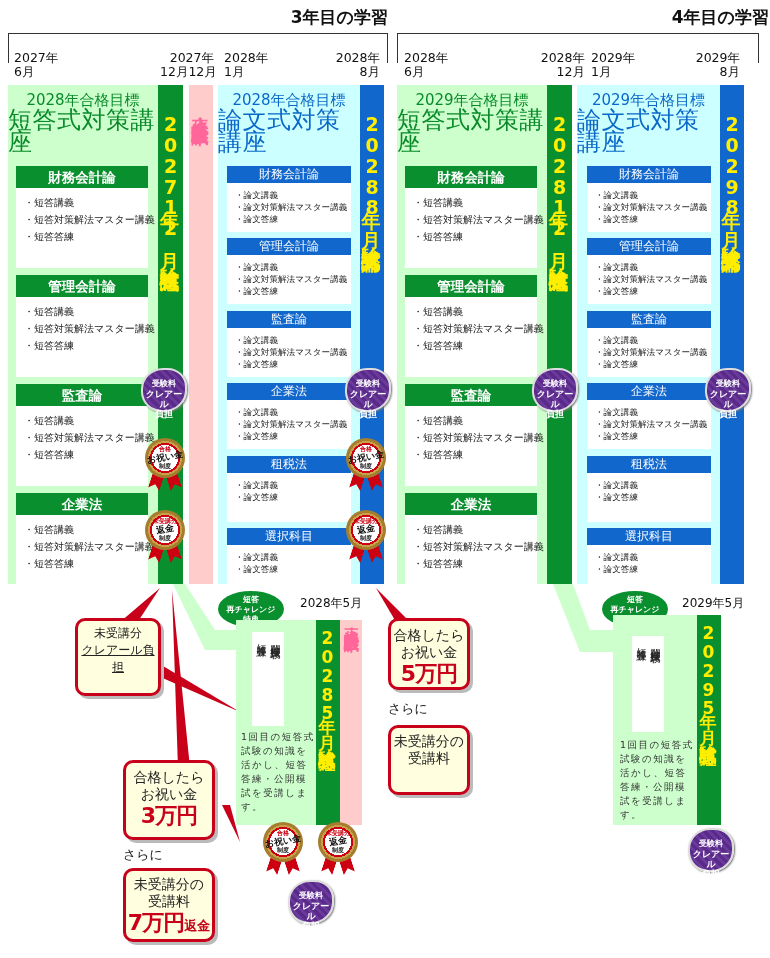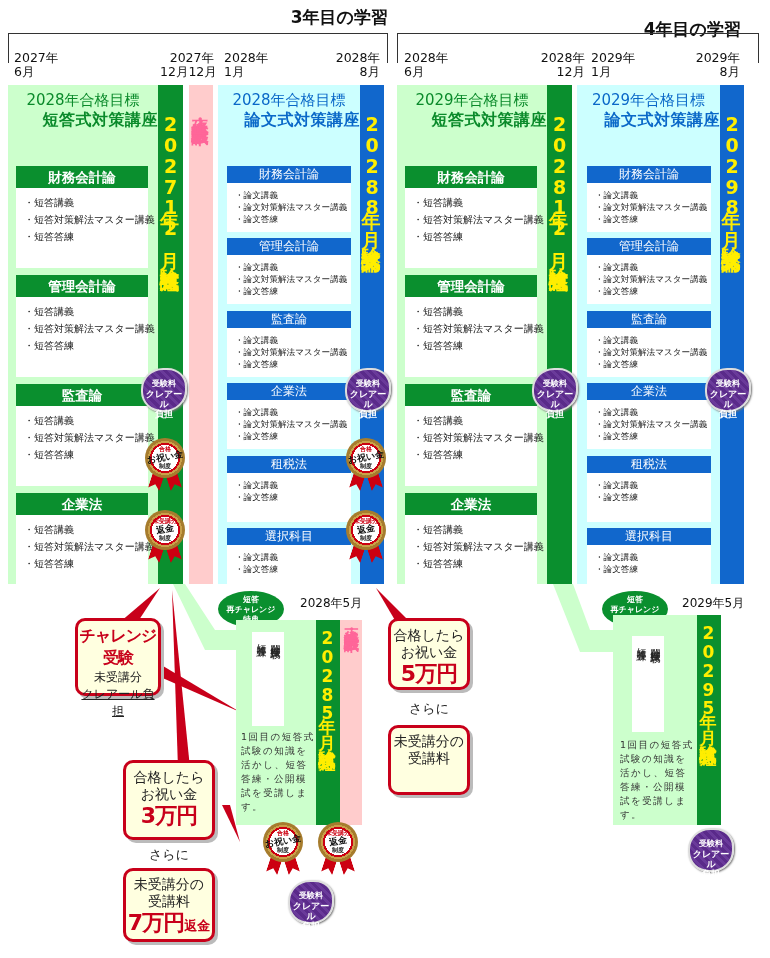--- a/index.html
+++ b/index.html
@@ -10,21 +10,21 @@
   .year-title { font-size: 17px; font-weight: bold; color: #111; text-align: right; }
   .bracket { border-top: 1px solid #333; border-left: 1px solid #333; border-right: 1px solid #333; height: 30px; }
   .date { font-size: 12.5px; line-height: 14px; color: #111; white-space: nowrap; }
   .date.r { text-align: right; }
 
   .panel-g { background: #ccffcc; }
   .panel-b { background: #ccffff; }
   .panel-p { background: #ffcccc; }
 
   .target { font-size: 15px; text-align: center; line-height: 18px; }
-  .course { font-size: 16px; font-weight: bold; text-align: right; line-height: 22px; letter-spacing: 0.5px; }
+  .course { font-size: 24px; font-weight: normal; text-align: left; line-height: 22px; letter-spacing: 0.5px; }
   .g-text { color: #0a8a2a; }
   .b-text { color: #0a68c8; }
 
   .subj-box { position: absolute; background: #fff; margin-top: 24px; }
   .subj-head-g { background: #0a8f2e; color: #fff; font-size: 13.5px; font-weight: bold; text-align: center; height: 22px; line-height: 22px; }
   .subj-head-b { background: #1167cc; color: #fff; font-size: 12px; text-align: center; height: 17px; line-height: 17px; }
   .subj-list { list-style: none; padding: 6px 0 0 8px; }
   .subj-list li { font-size: 10px; line-height: 17px; color: #222; white-space: nowrap; }
   .subj-list.b li { font-size: 8.6px; line-height: 12px; }
   .subj-list li::before { content: "・"; }
@@ -55,21 +55,21 @@
   .ribbon .seal .s1 { font-size: 6px; color: #cc0011; display: block; margin-top: 7px; line-height: 7px; }
   .ribbon .seal .s2 { font-size: 9px; display: block; line-height: 10px; transform: rotate(-10deg); }
   .ribbon .seal .s3 { font-size: 6px; display: block; line-height: 7px; }
 
   .callout { position: absolute; background: #ffffe0; border: 3px solid #c8001a; border-radius: 10px;
     box-shadow: 3px 3px 0 #bbbbbb; text-align: center; color: #222; }
   .callout .t { font-size: 14px; line-height: 17px; }
   .callout .big { font-size: 22px; font-weight: bold; color: #c8001a; line-height: 26px; letter-spacing: -1px; }
   .callout .small-red { font-size: 13px; font-weight: bold; color: #c8001a; }
   .callout .red-title { font-size: 16px; font-weight: bold; color: #c8001a; line-height: 22px; letter-spacing: -1px; }
-  .between { position: absolute; font-size: 13px; text-align: center; color: #222; }
+  .between { position: absolute; font-size: 13px; color: #222; }
 
   .oval { position: absolute; width: 66px; height: 36px; border-radius: 50%; background: #0a8f2e; color: #fff;
     font-size: 8px; text-align: center; line-height: 10px; padding-top: 4px; font-weight: bold; }
 
   .note { font-size: 9.5px; line-height: 14px; color: #333; letter-spacing: 1.5px; }
   .list-vert { background: #fff; position: absolute; }
 </style>
 </head>
 <body>
 
@@ -282,21 +282,20 @@
       <span class="s3">制度</span>
     </div>
 </div>
 <div class="badge-purple" style="left:288px;top:880px;">
   <div>受験料</div>
     <div class="big">クレアール</div>
     <div class="big">負担</div>
 </div>
 
 <div class="callout" style="left:75px;top:618px;width:86px;height:78px;padding-top:4px;">
-  <div class="red-title">チャレンジ受験</div>
   <div class="t" style="font-size:12px;">未受講分</div>
   <div class="t" style="font-size:12px;text-decoration:underline;">クレアール負担</div>
 </div>
 <div class="callout" style="left:123px;top:760px;width:92px;height:80px;padding-top:6px;">
   <div class="t">合格したら</div>
   <div class="t">お祝い金</div>
   <div class="big">3万円</div>
 </div>
 <div class="between" style="left:123px;top:846px;width:92px;">さらに</div>
 <div class="callout" style="left:123px;top:868px;width:92px;height:74px;padding-top:5px;">
@@ -308,21 +307,21 @@
   <div class="t">合格したら</div>
   <div class="t">お祝い金</div>
   <div class="big">5万円</div>
 </div>
 <div class="between" style="left:388px;top:700px;width:82px;">さらに</div>
 <div class="callout" style="left:388px;top:725px;width:82px;height:70px;padding-top:5px;">
   <div class="t">未受講分の</div>
   <div class="t">受講料</div>
 </div>
 
-<div class="abs year-title" style="left:379px;top:6px;width:362px;margin-top:12px;">4年目の学習</div>
+<div class="abs year-title" style="left:407px;top:6px;width:362px;">4年目の学習</div>
 <div class="abs bracket" style="left:397px;top:33px;width:362px;"></div>
 
 <div class="abs date" style="left:404px;top:51px;">
   <div>2028年</div>
     <div>6月</div>
 </div>
 <div class="abs date r" style="left:530px;top:51px;width:55px;">
   <div>2028年</div>
     <div>12月</div>
 </div>

